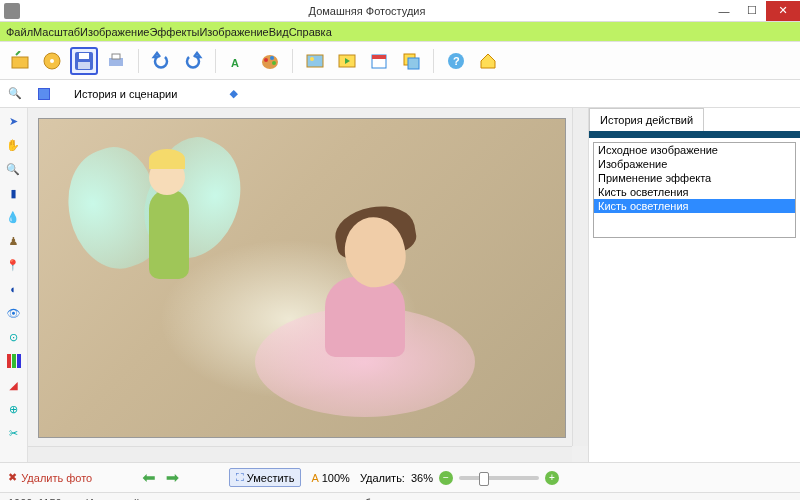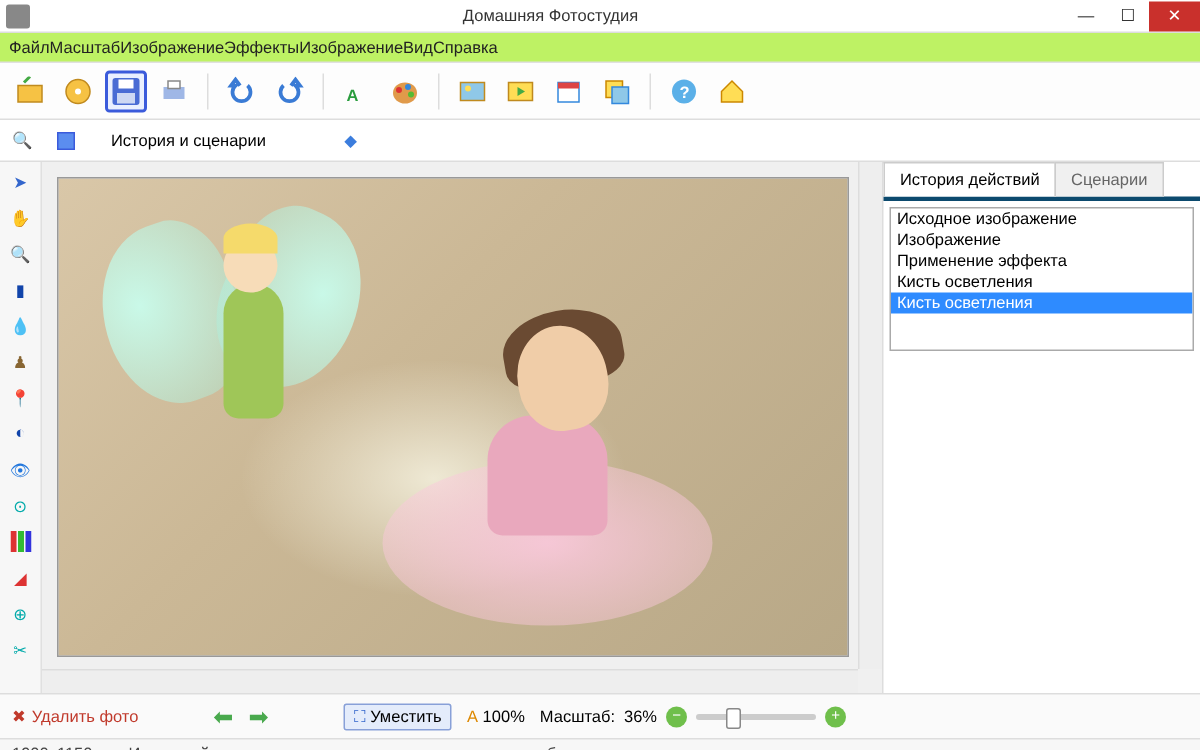--- a/index.html
+++ b/index.html
@@ -37,21 +37,21 @@
 .fairy .body { position: absolute; left: 50px; top: 40px; width: 40px; height: 90px; background: #9fc658; border-radius: 20px 20px 10px 10px; }
 .fairy .head { position: absolute; left: 50px; top: 10px; width: 36px; height: 36px; background: #f7dcb8; border-radius: 50%; }
 .fairy .hair { position: absolute; left: 50px; top: 0; width: 36px; height: 20px; background: #f5da6b; border-radius: 50% 50% 0 0; }
 .girl { position: absolute; right: 90px; bottom: 20px; width: 220px; height: 230px; }
 .girl .tutu { position: absolute; bottom: 0; left: 0; width: 220px; height: 110px; background: radial-gradient(ellipse at center, rgba(250,200,220,0.9), rgba(250,200,220,0.3)); border-radius: 50%; }
 .girl .torso { position: absolute; bottom: 60px; left: 70px; width: 80px; height: 80px; background: #e9a8bd; border-radius: 30px 30px 10px 10px; }
 .girl .head { position: absolute; bottom: 130px; left: 90px; width: 60px; height: 70px; background: #f0cda8; border-radius: 50% 50% 45% 45%; transform: rotate(-10deg); }
 .girl .hairg { position: absolute; bottom: 160px; left: 80px; width: 80px; height: 50px; background: #6a4a32; border-radius: 50% 50% 30% 30%; transform: rotate(-10deg); }
 .glow { position: absolute; left: 120px; top: 120px; width: 260px; height: 160px; background: radial-gradient(ellipse, rgba(255,255,240,0.7), transparent 70%); }
 .side { width: 212px; background: #fff; border-left: 1px solid #ddd; }
-.tabs { display: flex; border-bottom: 3px solid #0c4a6e; }
+.tabs { display: flex; border-bottom: 7px solid #0c4a6e; gap: 16px; }
 .tab { padding: 5px 10px; border: 1px solid #ccc; border-bottom: none; background: #fff; margin-right: -1px; }
 .tab.inactive { background: #f0f0f0; color: #666; }
 .history { border: 1px solid #aaa; margin: 4px; height: 96px; overflow: hidden; }
 .history .item { padding: 1px 4px; }
 .history .item.sel { background: #2e8bff; color: #fff; }
 .bottom { height: 30px; border-top: 1px solid #ddd; display: flex; align-items: center; padding: 0 8px; gap: 10px; background: #fafafa; }
 .bottom .del { color: #c0392b; display: flex; align-items: center; gap: 4px; }
 .bottom .arrow { color: #49a94d; font-size: 16px; }
 .bottom .fit-btn { border: 1px solid #88a0d8; background: #e4ecfb; padding: 2px 6px; border-radius: 2px; display: flex; align-items: center; gap: 3px; }
 .bottom .zoom-ctl { display: flex; align-items: center; gap: 6px; }
@@ -224,21 +224,20 @@
           <div class="head"></div>
       </div>
     </div>
     <div class="scrollbar-v"></div>
     <div class="scrollbar-h"></div>
   </div>
 
   <div class="side">
     <div class="tabs">
       <div class="tab">История действий</div>
-      <div class="tab inactive">Сценарии</div>
     </div>
     <div class="history">
       <div class="item">Исходное изображение</div>
       <div class="item">Изображение</div>
       <div class="item">Применение эффекта</div>
       <div class="item">Кисть осветления</div>
       <div class="item sel">Кисть осветления</div>
     </div>
   </div>
 </div>
@@ -254,21 +253,21 @@
   <div style="flex:0 0 30px"></div>
   <div class="fit-btn">
     <span style="color:#36c">⛶</span>
     <span>Уместить</span>
   </div>
   <div style="display:flex;gap:3px;align-items:center">
     <span style="color:#d80">A</span>
     <span>100%</span>
   </div>
   <div class="zoom-ctl">
-    <span>Масштаб:</span>
+    <span>Удалить:</span>
     <span>36%</span>
     <div class="circ">−</div>
     <div class="slider"></div>
     <div class="circ">+</div>
   </div>
 </div>
 
 <div class="status">
   <span>1900x1150</span>
   <span>Используйте колесо прокрутки для изменения масштаба</span>

